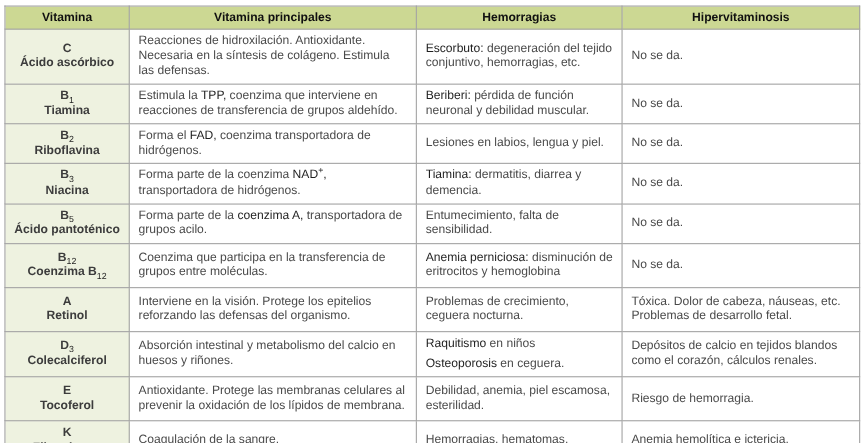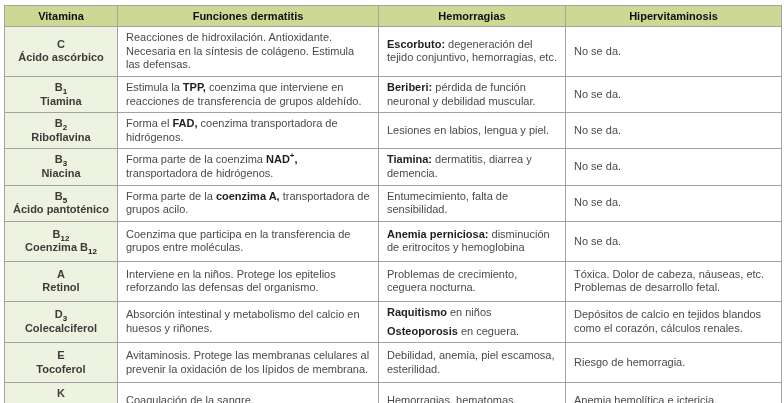--- a/index.html
+++ b/index.html
@@ -52,21 +52,21 @@
     line-height: 1.24;
     padding: 4px 8px;
   }
   td.col-vitamin {
     background: var(--vit-bg);
     text-align: center;
     font-weight: bold;
     color: #3c3c3c;
     padding: 3px 2px;
   }
-  .b { font-weight: bold; color: var(--text-bold); }
+  .b { font-weight: normal; color: var(--text-bold); }
   sub { font-size: 8px; line-height: 0; }
   sup { font-size: 8px; line-height: 0; }
   .gap { display: block; height: 5px; }
   tbody tr:nth-child(1) td { height: 41px; }
   tbody tr:nth-child(2) td { height: 30px; }
   tbody tr:nth-child(3) td { height: 30px; }
   tbody tr:nth-child(4) td { height: 30px; }
   tbody tr:nth-child(5) td { height: 30px; }
   tbody tr:nth-child(6) td { height: 40px; }
   tbody tr:nth-child(7) td { height: 40px; }
@@ -81,21 +81,21 @@
   <table class="vitamins">
     <colgroup>
       <col class="c1">
         <col class="c2">
         <col class="c3">
         <col class="c4">
     </colgroup>
     <thead>
       <tr>
         <th>Vitamina</th>
-        <th>Funciones dermatitis</th>
+        <th>Vitamina principales</th>
         <th>Hemorragias</th>
         <th>Hipervitaminosis</th>
       </tr>
     </thead>
     <tbody>
         <tr>
           <td class="col-vitamin"><span>C</span><br><span>Ácido ascórbico</span></td>
           <td class="col-functions"><span>Reacciones de hidroxilación. Antioxidante. Necesaria en la síntesis de colágeno. Estimula las defensas.</span></td>
           <td class="col-avitaminosis"><span class="b">Escorbuto:</span><span> degeneración del tejido conjuntivo, hemorragias, etc.</span></td>
           <td class="col-hypervitaminosis"><span>No se da.</span></td>
@@ -125,33 +125,33 @@
           <td class="col-hypervitaminosis"><span>No se da.</span></td>
         </tr>
         <tr>
           <td class="col-vitamin"><span>B</span><sub class="b">12</sub><br><span>Coenzima B</span><sub class="b">12</sub></td>
           <td class="col-functions"><span>Coenzima que participa en la transferencia de grupos entre moléculas.</span></td>
           <td class="col-avitaminosis"><span class="b">Anemia perniciosa:</span><span> disminución de eritrocitos y hemoglobina</span></td>
           <td class="col-hypervitaminosis"><span>No se da.</span></td>
         </tr>
         <tr>
           <td class="col-vitamin"><span>A</span><br><span>Retinol</span></td>
-          <td class="col-functions"><span>Interviene en la niños. Protege los epitelios reforzando las defensas del organismo.</span></td>
+          <td class="col-functions"><span>Interviene en la visión. Protege los epitelios reforzando las defensas del organismo.</span></td>
           <td class="col-avitaminosis"><span>Problemas de crecimiento, ceguera nocturna.</span></td>
           <td class="col-hypervitaminosis"><span>Tóxica. Dolor de cabeza, náuseas, etc. Problemas de desarrollo fetal.</span></td>
         </tr>
         <tr>
           <td class="col-vitamin"><span>D</span><sub class="b">3</sub><br><span>Colecalciferol</span></td>
           <td class="col-functions"><span>Absorción intestinal y metabolismo del calcio en huesos y riñones.</span></td>
           <td class="col-avitaminosis"><span class="b">Raquitismo</span><span> en niños</span><span class="gap"></span><span class="b">Osteoporosis</span><span> en ceguera.</span></td>
           <td class="col-hypervitaminosis"><span>Depósitos de calcio en tejidos blandos como el corazón, cálculos renales.</span></td>
         </tr>
         <tr>
           <td class="col-vitamin"><span>E</span><br><span>Tocoferol</span></td>
-          <td class="col-functions"><span>Avitaminosis. Protege las membranas celulares al prevenir la oxidación de los lípidos de membrana.</span></td>
+          <td class="col-functions"><span>Antioxidante. Protege las membranas celulares al prevenir la oxidación de los lípidos de membrana.</span></td>
           <td class="col-avitaminosis"><span>Debilidad, anemia, piel escamosa, esterilidad.</span></td>
           <td class="col-hypervitaminosis"><span>Riesgo de hemorragia.</span></td>
         </tr>
         <tr>
           <td class="col-vitamin"><span>K</span><br><span>Filoquinona</span></td>
           <td class="col-functions"><span>Coagulación de la sangre.</span></td>
           <td class="col-avitaminosis"><span>Hemorragias, hematomas.</span></td>
           <td class="col-hypervitaminosis"><span>Anemia hemolítica e ictericia.</span></td>
         </tr>
       </tbody>

